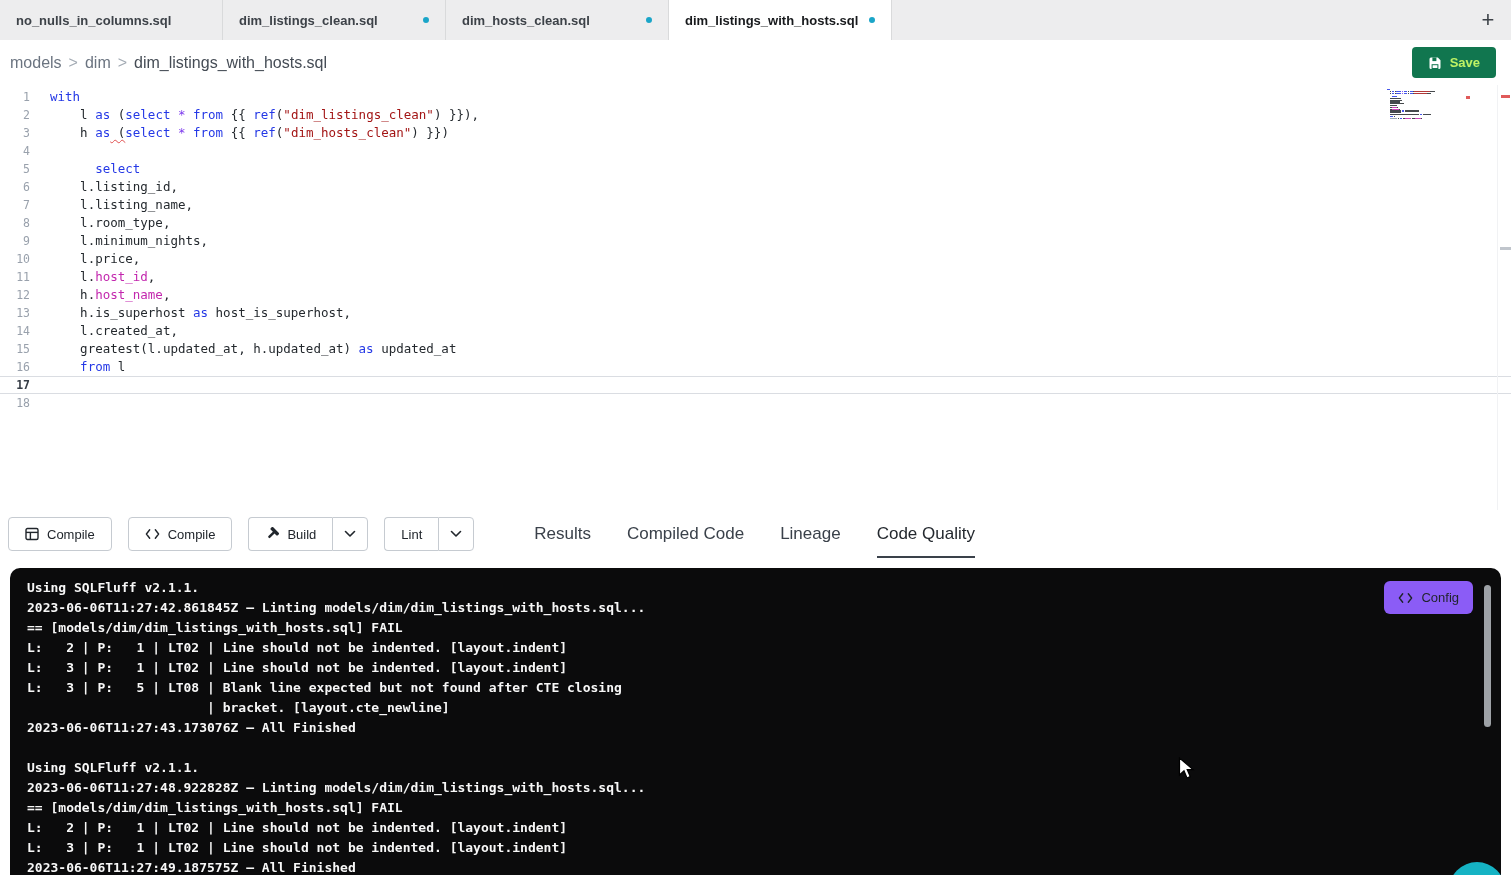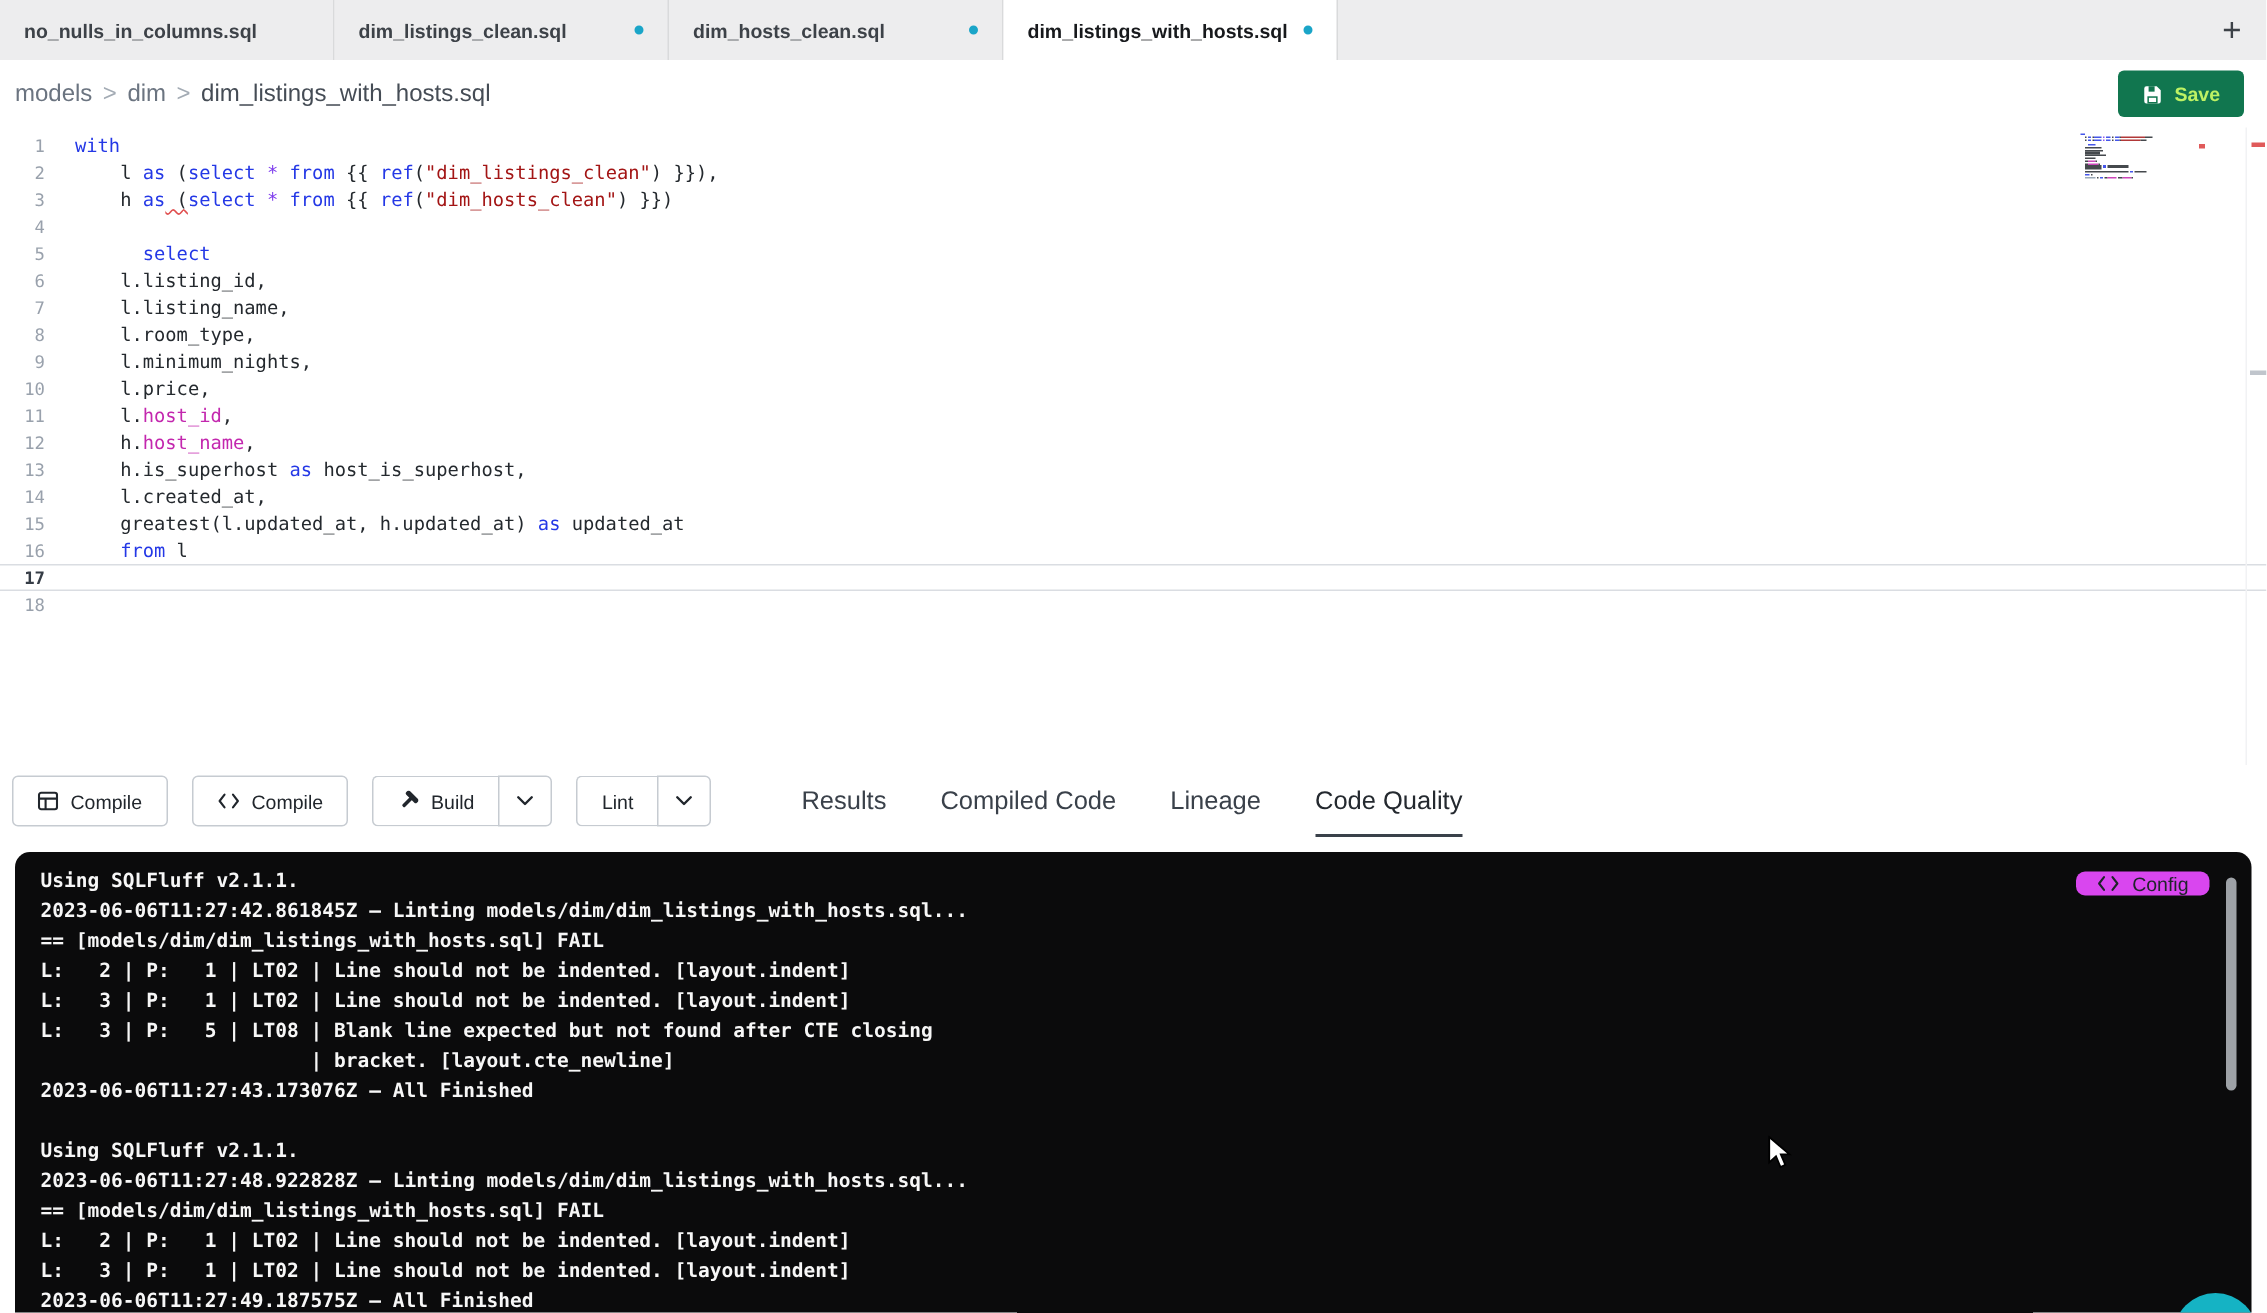--- a/index.html
+++ b/index.html
@@ -97,21 +97,21 @@
   .terminal {
     position: relative; margin: 10px 10px 0; height: 330px;
     background: #0b0b0c; border-radius: 10px; color: #f7f7f7;
     font-family: "DejaVu Sans Mono", "Liberation Mono", monospace;
     font-size: 13px; font-weight: bold; line-height: 20px;
     padding: 10px 0 0 17px; overflow: hidden;
   }
   .term-line { white-space: pre; height: 20px; }
   .config-btn {
     position: absolute; top: 13px; right: 28px; display: flex; align-items: center; gap: 8px;
-    height: 16px; padding: 0 14px; background: #d946ef; border: none; border-radius: 6px;
+    height: 33px; padding: 0 14px; background: #8b5cf6; border: none; border-radius: 6px;
     font-size: 13px; color: #1f242a; font-family: "Liberation Sans", sans-serif; cursor: pointer;
   }
   .term-scrollbar {
     position: absolute; top: 17px; right: 10px; width: 7px; height: 142px;
     background: #b9bdc3; border-radius: 4px; opacity: 0.85; cursor: grab;
   }
 
   
   .mouse-cursor { position: absolute; left: 1178px; top: 757px; pointer-events: none; }
   .chat-bubble { position: absolute; left: 1449px; top: 862px; width: 56px; height: 56px; border-radius: 50%; background: #15b3c4; cursor: pointer; }

